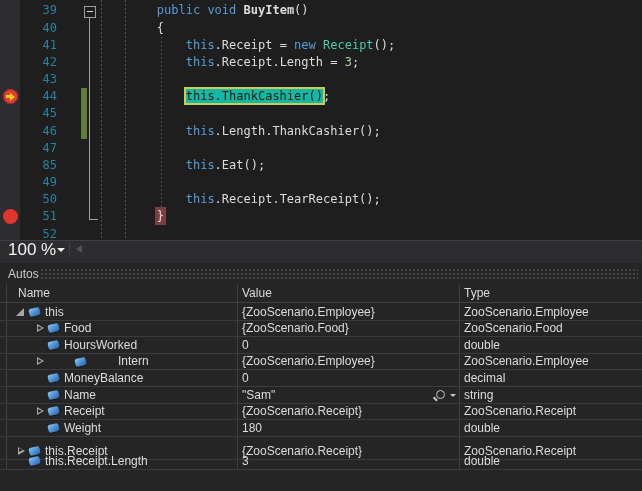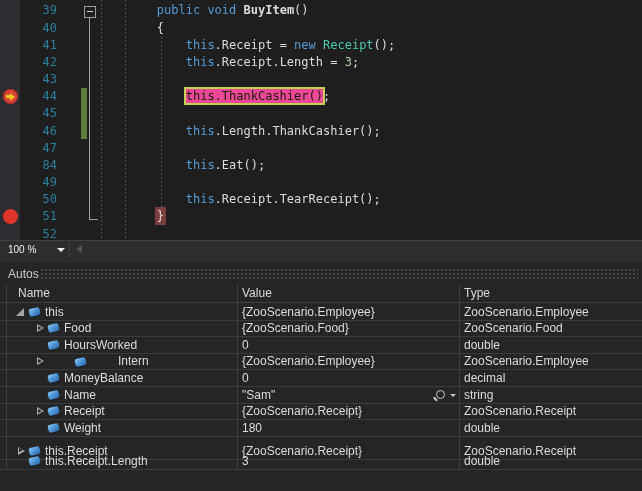--- a/index.html
+++ b/index.html
@@ -10,21 +10,21 @@
   #editor{position:absolute;left:0;top:0;width:642px;height:240px;overflow:hidden;}
   #glyph-margin{position:absolute;left:0;top:0;width:20px;height:240px;background:#2D2D31;}
   .code-line{position:absolute;left:0;width:642px;height:18px;line-height:17px;
              font-family:"DejaVu Sans Mono",monospace;font-size:12px;white-space:pre;}
   .line-number{position:absolute;left:20px;top:0;width:37px;text-align:right;color:#2E7F9F;}
   .code-text{position:absolute;left:99px;top:0;color:#DCDCDC;}
   .tok-kw{color:#569CD6;}
   .tok-type{color:#4EC9B0;}
   .tok-num{color:#B5CEA8;}
   .tok-bold{color:#DCDCDC;font-weight:bold;margin-top:32px;}
-  .tok-current{background:#ec4899;color:#1B1B04;box-shadow:0 0 0 2px #C9CB53;}
+  .tok-current{background:#14b8a6;color:#1B1B04;box-shadow:0 0 0 2px #C9CB53;}
   .tok-brace-bp{background:#7A3E3E;color:#EBDCDC;box-shadow:0 0 0 2px #7A3E3E;}
 
   
   #change-bar{position:absolute;left:81px;top:88px;width:6px;height:51px;background:#5E7E3A;}
   #collapse-box{position:absolute;left:84px;top:6px;width:10px;height:10px;background:#1E1E1E;
                 border:1px solid #9E9E9E;}
   #collapse-box .minus{position:absolute;left:2px;top:4px;width:6px;height:1px;background:#D6D6D6;}
   #outline-line{position:absolute;left:89px;top:17px;width:1px;height:202px;background:#A0A0A0;}
   #outline-foot{position:absolute;left:89px;top:219px;width:9px;height:1px;background:#A0A0A0;}
   .indent-guide{position:absolute;width:1px;
@@ -36,21 +36,21 @@
   .bp-glyph{position:absolute;left:3px;width:15px;height:15px;border-radius:50%;background:#E0352B;}
   .bp-glyph.current{background:#D8433A;box-shadow:inset 0 0 0 1px #A62A22;}
   .bp-arrow-stem{position:absolute;left:3px;top:6px;width:4px;height:3px;background:#EFC918;}
   .bp-arrow-head{position:absolute;left:7px;top:3.5px;width:0;height:0;
      border-top:4px solid transparent;border-bottom:4px solid transparent;border-left:5px solid #EFC918;}
 
   
   #bottom-strip{position:absolute;left:0;top:240px;width:642px;height:23px;background:#2D2D30;
                 border-top:1px solid #3F3F46;box-sizing:border-box;}
   #zoom-control{position:absolute;left:0;top:0;width:68px;height:17px;color:#F1F1F1;
-                font-size:10px;line-height:17px;}
+                font-size:17px;line-height:17px;}
   #zoom-value{position:absolute;left:8px;top:0;}
   #zoom-caret{position:absolute;left:57px;top:7px;width:0;height:0;
      border-left:4px solid transparent;border-right:4px solid transparent;border-top:4px solid #F1F1F1;}
   #strip-divider{position:absolute;left:69px;top:1px;width:1px;height:15px;background:#3F3F46;}
   #scroll-left{position:absolute;left:76px;top:4px;width:0;height:0;
      border-top:4.5px solid transparent;border-bottom:4.5px solid transparent;border-right:6px solid #515157;}
 
   
   #autos{position:absolute;left:0;top:263px;width:642px;height:228px;background:#252526;
          font-size:12px;color:#DCDCDC;}
@@ -103,21 +103,21 @@
     <div id="code-lines">
         <div class="code-line" style="top: 2.4px;"><span class="line-number">39</span><span class="code-text">        <span class="tok tok-kw">public</span><span class="tok"> </span><span class="tok tok-kw">void</span><span class="tok"> </span><span class="tok tok-bold">BuyItem</span><span class="tok">()</span></span></div>
         <div class="code-line" style="top: 19.57px;"><span class="line-number">40</span><span class="code-text">        <span class="tok">{</span></span></div>
         <div class="code-line" style="top: 36.74px;"><span class="line-number">41</span><span class="code-text">            <span class="tok tok-kw">this</span><span class="tok">.Receipt = </span><span class="tok tok-kw">new</span><span class="tok"> </span><span class="tok tok-type">Receipt</span><span class="tok">();</span></span></div>
         <div class="code-line" style="top: 53.91px;"><span class="line-number">42</span><span class="code-text">            <span class="tok tok-kw">this</span><span class="tok">.Receipt.Length = </span><span class="tok tok-num">3</span><span class="tok">;</span></span></div>
         <div class="code-line" style="top: 71.08px;"><span class="line-number">43</span><span class="code-text"></span></div>
         <div class="code-line" style="top: 88.25px;"><span class="line-number">44</span><span class="code-text">            <span class="tok tok-current">this.ThankCashier()</span><span class="tok">;</span></span></div>
         <div class="code-line" style="top: 105.42px;"><span class="line-number">45</span><span class="code-text"></span></div>
         <div class="code-line" style="top: 122.59px;"><span class="line-number">46</span><span class="code-text">            <span class="tok tok-kw">this</span><span class="tok">.Length.ThankCashier();</span></span></div>
         <div class="code-line" style="top: 139.76px;"><span class="line-number">47</span><span class="code-text"></span></div>
-        <div class="code-line" style="top: 156.93px;"><span class="line-number">84</span><span class="code-text">            <span class="tok tok-kw">this</span><span class="tok">.Eat();</span></span></div>
+        <div class="code-line" style="top: 156.93px;"><span class="line-number">85</span><span class="code-text">            <span class="tok tok-kw">this</span><span class="tok">.Eat();</span></span></div>
         <div class="code-line" style="top: 174.1px;"><span class="line-number">49</span><span class="code-text"></span></div>
         <div class="code-line" style="top: 191.27px;"><span class="line-number">50</span><span class="code-text">            <span class="tok tok-kw">this</span><span class="tok">.Receipt.TearReceipt();</span></span></div>
         <div class="code-line" style="top: 208.44px;"><span class="line-number">51</span><span class="code-text">        <span class="tok tok-brace-bp">}</span></span></div>
         <div class="code-line" style="top: 225.61px;"><span class="line-number">52</span><span class="code-text"></span></div>
       </div>
     <div id="change-bar"></div>
     <div id="guide-1" class="indent-guide"></div>
     <div id="guide-2" class="indent-guide"></div>
     <div id="guide-3" class="indent-guide"></div>
     <div id="outline-line"></div>

